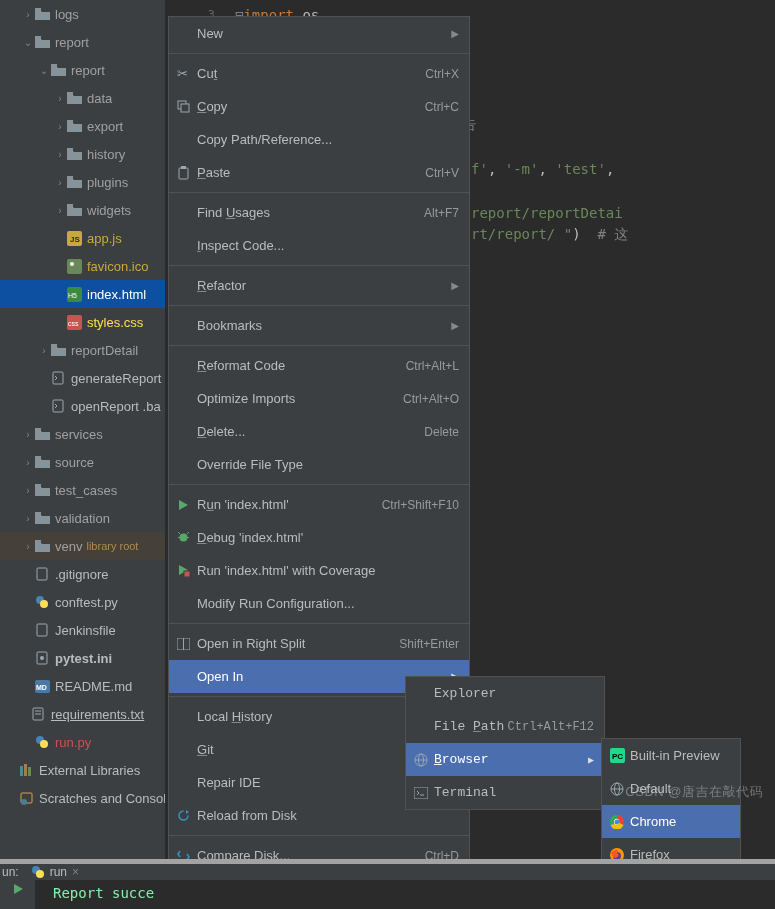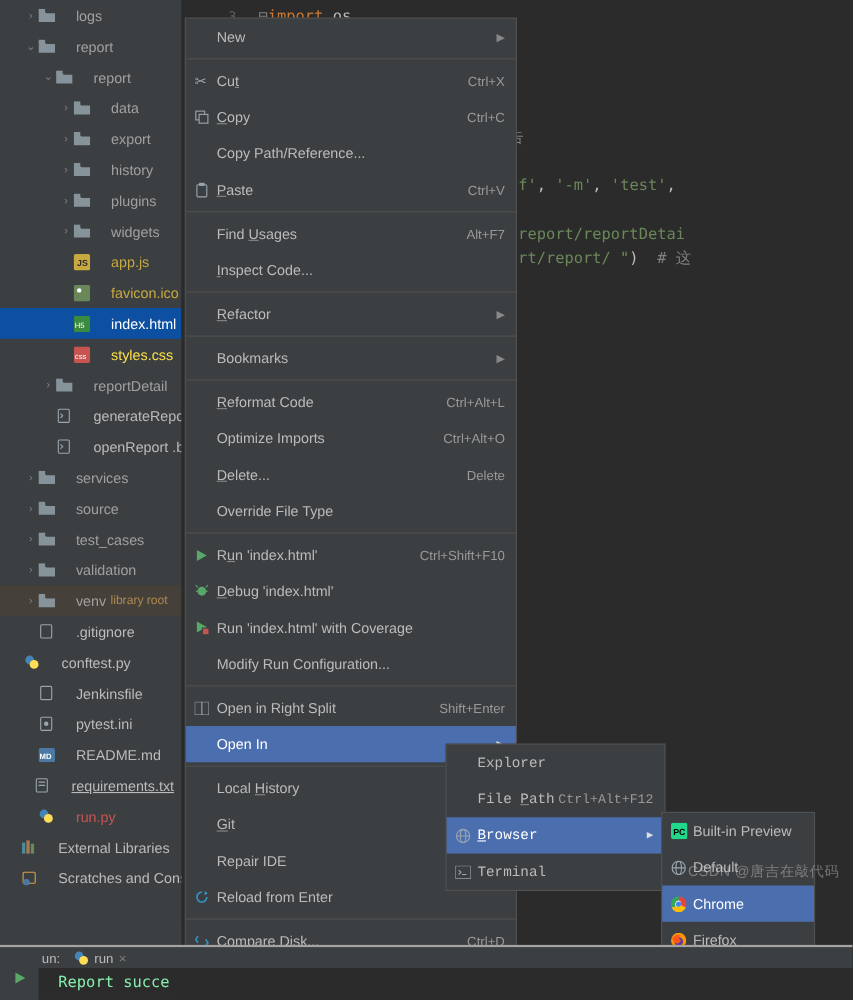--- a/index.html
+++ b/index.html
@@ -2,21 +2,21 @@
 <html><head>
 <meta charset="utf-8">
 <style>
 * { margin: 0; padding: 0; box-sizing: border-box; }
 body { font-family: "Segoe UI", Arial, sans-serif; font-size: 13px; background: #2b2b2b; color: #bbbbbb; width: 775px; height: 909px; overflow: hidden; position: relative; }
 .tree { position: absolute; left: 0; top: 0; width: 165px; height: 909px; background: #3c3f41; overflow: hidden; }
 .tree-row { display: flex; align-items: center; height: 28px; white-space: nowrap; cursor: pointer; }
 .tree-row.sel { background: #0d50a1; color: #fff; }
 .chev { width: 12px; flex: 0 0 12px; font-size: 10px; color: #808080; text-align: center; }
 .tree-row.sel .chev { color: #ddd; }
-.ficon { width: 16px; height: 16px; flex: 0 0 16px; margin-right: 19px; display: flex; align-items: center; justify-content: center; font-size: 11px; }
+.ficon { width: 16px; height: 16px; flex: 0 0 16px; margin-right: 5px; display: flex; align-items: center; justify-content: center; font-size: 11px; }
 .folder { color: #a0a0a0; }
 .tree-label { font-size: 13px; }
 .lib-tag { font-size: 11px; color: #b08a4f; margin-left: 4px; }
 .editor { position: absolute; left: 165px; top: 0; right: 0; height: 840px; background: #2b2b2b; font-family: "Consolas", monospace; font-size: 14px; padding: 4px 0 0 0; }
 .code-line { display: flex; height: 22px; align-items: center; }
 .gutter { width: 70px; text-align: right; padding-right: 20px; color: #606366; font-size: 12px; }
 .code { white-space: pre; }
 .kw { color: #cc7832; }
 .str { color: #6a8759; }
 .cmt { color: #808080; }
@@ -27,21 +27,21 @@
 .mi { display: flex; align-items: center; height: 33px; padding: 0 10px 0 8px; cursor: pointer; white-space: nowrap; }
 .mi.hov { background: #4b6eaf; color: #fff; }
 .mi.hov u { text-decoration-color: #fff; }
 .mi-icon { width: 20px; display: flex; align-items: center; justify-content: flex-start; }
 .mi-label { flex: 1; }
 .mi-sc { color: #999; font-size: 12px; }
 .mi-arrow { font-size: 10px; color: #888; }
 .mi.hov .mi-arrow { color: #ddd; }
 .sep { height: 1px; background: #515151; margin: 3px 0; }
 u { text-decoration: underline; text-decoration-color: #888; }
-.run-bar { position: absolute; left: 0; bottom: 29px; height: 21px; width: 775px; background: #3c3f41; display: flex; align-items: center; border-top: 2px solid #a3a3a3; padding-left: 36px; }
+.run-bar { position: absolute; left: 0; bottom: 29px; height: 21px; width: 775px; background: #3c3f41; display: flex; align-items: center; border-top: 5px solid #a3a3a3; }
 .run-tab { display: flex; align-items: center; gap: 5px; padding: 0 8px; font-size: 12px; }
 .console { position: absolute; left: 0; bottom: 0; height: 29px; width: 775px; background: #2b2b2b; font-family: Consolas, monospace; font-size: 14px; display: flex; }
 .console-gutter { width: 35px; background: #3c3f41; display: flex; flex-direction: column; align-items: center; }
 .watermark { position: absolute; right: 12px; bottom: 108px; font-size: 13px; color: rgba(200,200,200,0.45); font-weight: 500; letter-spacing: 0.5px; pointer-events: none; }
 svg { display: block; }
 </style>
 </head>
 <body>
 
 <div class="tree" id="tree">
@@ -248,40 +248,40 @@
     </div>
     <div class="tree-row" style="padding-left: 22px;">
       <span class="chev"></span>
       <span class="ficon">
         <svg width="14" height="14">
           <rect x="2" y="1" width="10" height="12" rx="1" fill="none" stroke="#9aa7b0"></rect>
         </svg>
       </span>
       <span class="tree-label">.gitignore</span>
     </div>
-    <div class="tree-row" style="padding-left: 9px;">
+    <div class="tree-row" style="padding-left: 22px;">
       <span class="chev"></span>
       <span class="ficon">
         <svg width="14" height="14">
           <circle cx="5" cy="5" r="4" fill="#4584b6"></circle>
           <circle cx="9" cy="9" r="4" fill="#ffde57"></circle>
         </svg>
       </span>
       <span class="tree-label">conftest.py</span>
     </div>
     <div class="tree-row" style="padding-left: 22px;">
       <span class="chev"></span>
       <span class="ficon">
         <svg width="14" height="14">
           <rect x="2" y="1" width="10" height="12" rx="1" fill="none" stroke="#9aa7b0"></rect>
         </svg>
       </span>
       <span class="tree-label">Jenkinsfile</span>
     </div>
-    <div class="tree-row" style="padding-left: 22px;">
+    <div class="tree-row" style="padding-left: 22px; font-weight: bold;">
       <span class="chev"></span>
       <span class="ficon">
         <svg width="14" height="14">
           <rect x="2" y="1" width="10" height="12" rx="1" fill="none" stroke="#9aa7b0"></rect>
           <circle cx="7" cy="7" r="2" fill="#9aa7b0"></circle>
         </svg>
       </span>
       <span class="tree-label">pytest.ini</span>
     </div>
     <div class="tree-row" style="padding-left: 22px;">
@@ -526,21 +526,21 @@
       <span class="mi-icon"></span>
       <span class="mi-label">Repair IDE</span>
     </div>
     <div class="mi">
       <span class="mi-icon">
         <svg width="13" height="13">
           <path d="M11 6.5 A4.5 4.5 0 1 1 6.5 2" fill="none" stroke="#3592c4" stroke-width="1.5"></path>
           <path d="M9 1 L12 3 L9 5 Z" fill="#3592c4"></path>
         </svg>
       </span>
-      <span class="mi-label">Reload from Enter</span>
+      <span class="mi-label">Reload from Disk</span>
     </div>
     <div class="sep"></div>
     <div class="mi">
       <span class="mi-icon">
         <svg width="13" height="13">
           <path d="M3 2 L1 5 L3 8" fill="none" stroke="#3592c4" stroke-width="1.5"></path>
           <path d="M10 5 L12 8 L10 11" fill="none" stroke="#3592c4" stroke-width="1.5"></path>
         </svg>
       </span>
       <span class="mi-label">Compare Disk...</span>

